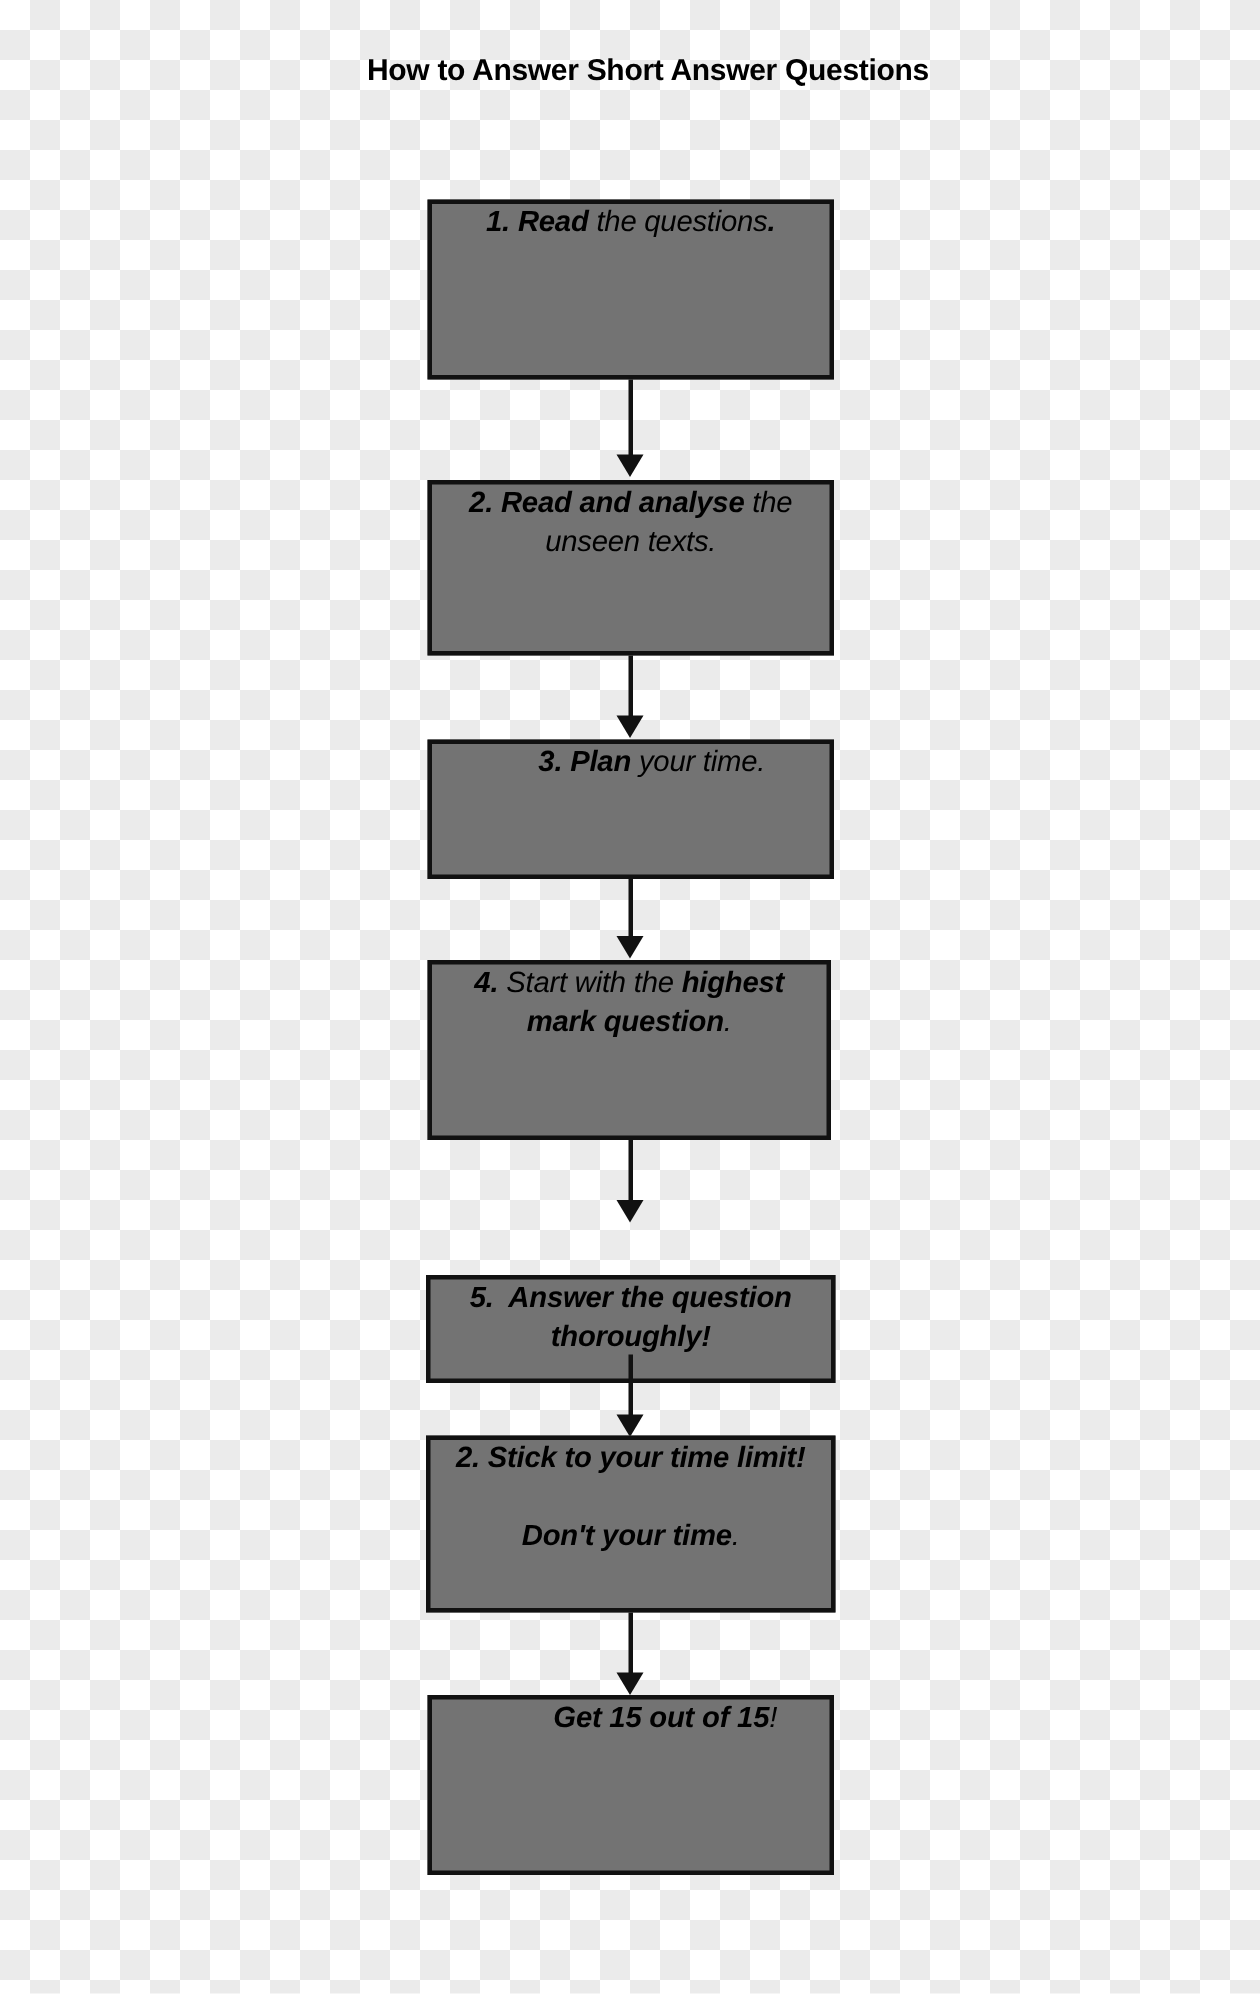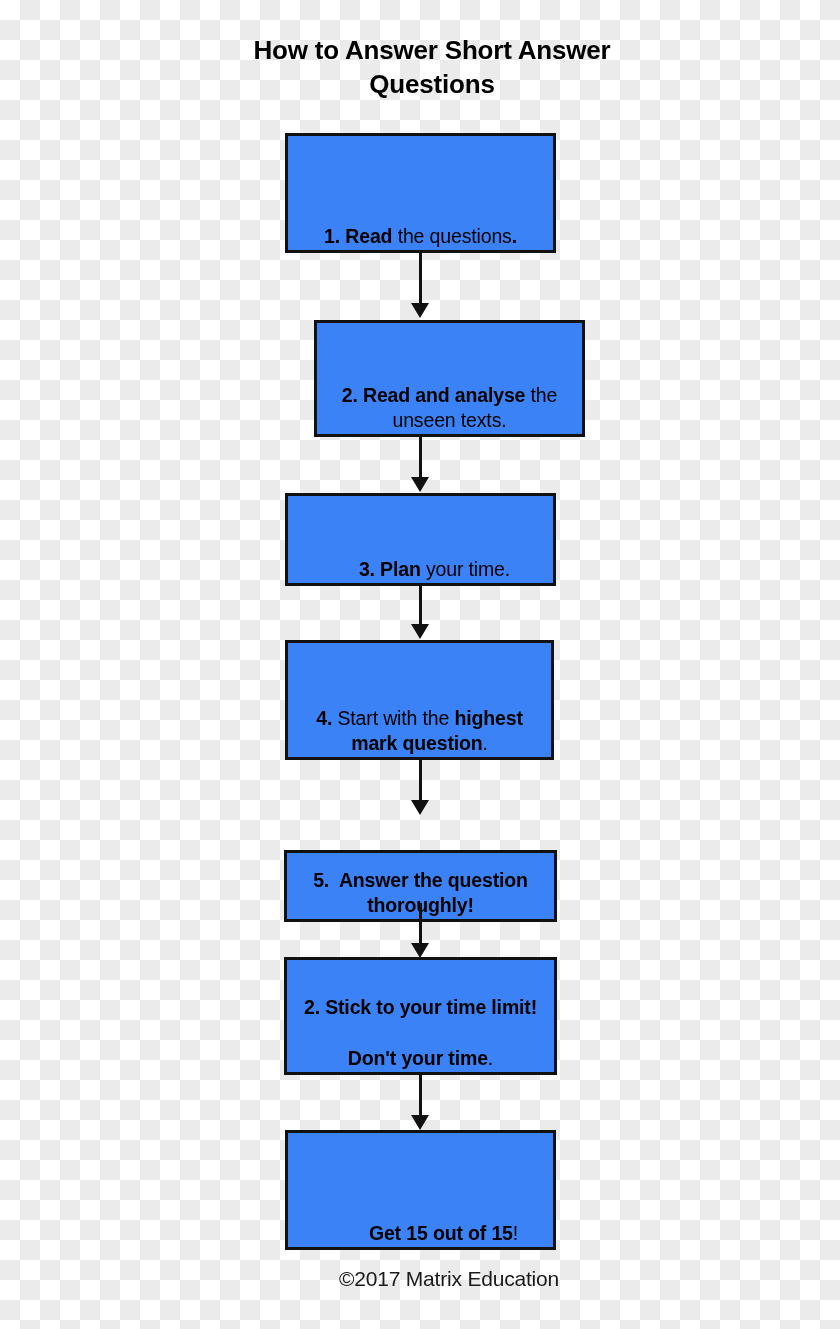--- a/index.html
+++ b/index.html
@@ -27,36 +27,37 @@
     height: 1329px;
   }
 
   
   .chart-title {
     position: absolute;
     left: 240px;
     top: 34px;
     width: 384px;
     text-align: center;
-    font-size: 26px;
+    font-size: 20px;
     font-weight: bold;
     line-height: 1.30;
     color: #000000;
     letter-spacing: -0.2px;
   }
 
   
   .node {
     position: absolute;
     box-sizing: border-box;
-    background: #3b82f6;
+    background: #737373;
     border: 3px solid #111111;
     display: flex;
-    align-items: flex-end;
+    align-items: flex-start;
     justify-content: center;
+    font-style: italic;
   }
   .node-text {
     width: 100%;
     padding: 0 12px;
     box-sizing: border-box;
     text-align: center;
     font-size: 19.5px;
     line-height: 1.32;
     color: #000000;
     letter-spacing: -0.15px;
@@ -100,21 +101,21 @@
 
   <div class="chart-title">How to Answer Short Answer Questions</div>
 
   <div class="node" style="left:285px; top:133px; width:271px; height:120px;">
     <div class="node-text"><span class="b">1. Read</span><span class="n"> the questions</span><span class="b">.</span></div>
   </div>
 
   <div class="connector" style="left:419px; top:253px; height:52px;"></div>
   <div class="arrowhead" style="left:411px; top:303px;"></div>
 
-  <div class="node" style="left:285px; top:320px; width:271px; height:117px;margin-left:29px;">
+  <div class="node" style="left:285px; top:320px; width:271px; height:117px;">
     <div class="node-text"><span class="b">2. Read and analyse</span><span class="n"> the unseen texts.</span></div>
   </div>
 
   <div class="connector" style="left:419px; top:437px; height:42px;"></div>
   <div class="arrowhead" style="left:411px; top:477px;"></div>
 
   <div class="node" style="left:285px; top:493px; width:271px; height:93px;padding-left:28px;">
     <div class="node-text"><span class="b">3. Plan</span><span class="n"> your time.</span></div>
   </div>
 
@@ -139,15 +140,14 @@
     <div class="node-text"><span class="b">2. Stick to your time limit!</span><span class="para-gap"></span><span class="b">Don't your time</span><span class="n">.</span></div>
   </div>
 
   <div class="connector" style="left:419px; top:1075px; height:44px;"></div>
   <div class="arrowhead" style="left:411px; top:1115px;"></div>
 
   <div class="node" style="left:285px; top:1130px; width:271px; height:120px;padding-left:46px;">
     <div class="node-text"><span class="b">Get 15 out of 15</span><span class="n">!</span></div>
   </div>
 
-  <div class="footer">©2017 Matrix Education</div>
 
 </div>
 
 </body></html>

